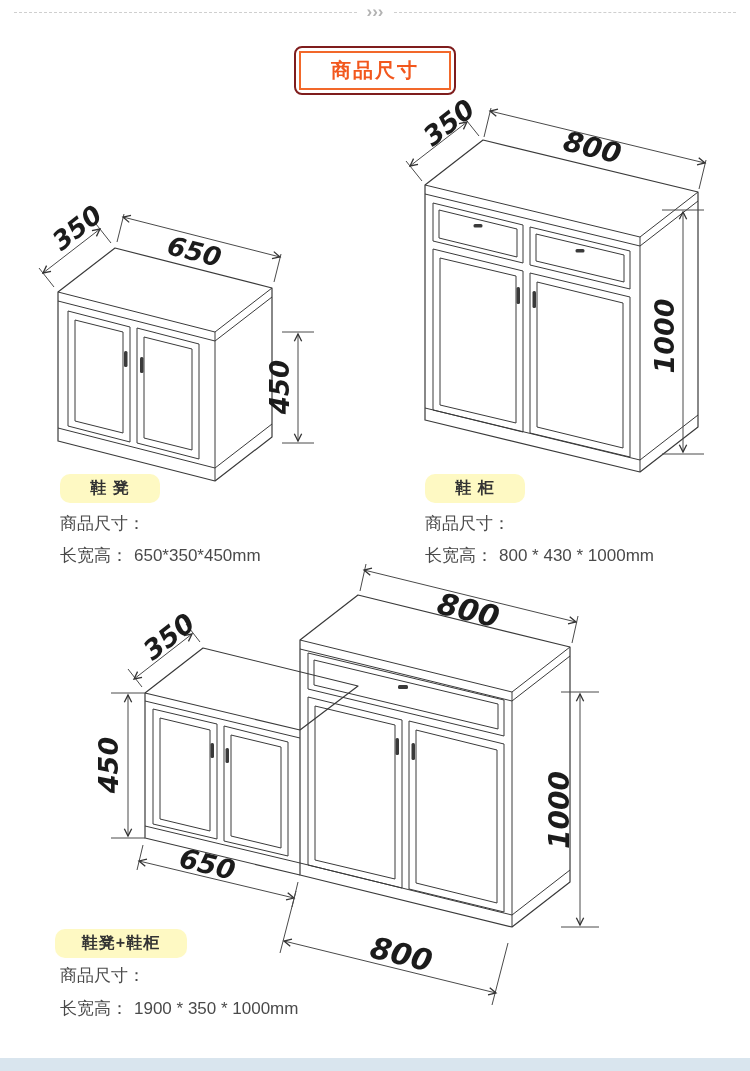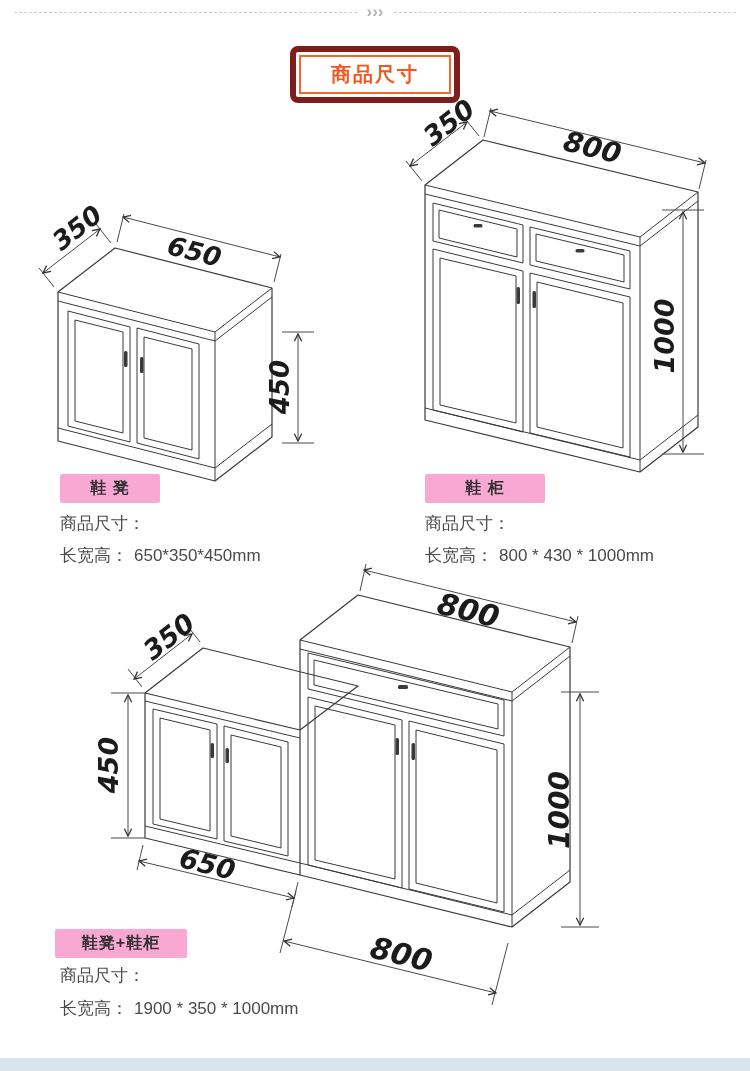--- a/index.html
+++ b/index.html
@@ -6,26 +6,26 @@
   html,body { background:#fff; }
   body {
     width:750px; height:1071px; position:relative; overflow:hidden;
     font-family:"Liberation Sans", sans-serif;
   }
   .deco { position:absolute; top:4px; left:0; right:0; height:16px;
           display:flex; align-items:center; padding:0 14px; }
   .deco .dash { flex:1; border-top:1px dashed #cfcfcf; height:0; }
   .deco .chev { color:#b3b3b3; font-size:17px; font-weight:bold; padding:0 10px; line-height:14px; }
   .title-wrap { position:absolute; top:46px; left:50%; transform:translateX(-50%);
-                border:6px solid #7f1d1d; border-radius:8px; padding:3px; background:#fff; }
+                border:2px solid #7f1d1d; border-radius:8px; padding:3px; background:#fff; }
   .title-inner { border:2px solid #f2682a; padding:4px 30px; font-size:20px; font-weight:bold;
                  color:#f2571d; letter-spacing:2px; white-space:nowrap; }
   svg.fig { position:absolute; }
-  .badge { position:absolute; background:#f9a8d4; color:#333; font-weight:bold; font-size:16px;
-           text-align:center; padding:4px 16px; border-radius:2px; letter-spacing:1px; }
+  .badge { position:absolute; background:#fef9c3; color:#333; font-weight:bold; font-size:16px;
+           text-align:center; padding:4px 16px; border-radius:10px; letter-spacing:1px; }
   .t { position:absolute; font-size:17px; color:#4a4a4a; white-space:nowrap; }
   .val { margin-left:6px; color:#4a4a4a;text-align:right; }
   .footer { position:absolute; left:0; right:0; bottom:0; height:13px; background:#d9e5ee; }
   .dim { font-family:"DejaVu Sans", sans-serif; font-style:italic; font-weight:bold; fill:#1b1b1b; }
 </style>
 </head>
 <body>
 
 <div class="deco">
   <span class="dash"></span>
@@ -102,21 +102,21 @@
   <text class="dim" x="194" y="51" font-size="28" text-anchor="middle" dominant-baseline="middle" transform="rotate(14 194 51)">800</text>
   <text class="dim" x="268" y="238" font-size="27" text-anchor="middle" dominant-baseline="middle" transform="rotate(-90 268 238)">1000</text>
 </svg>
 
 <div class="badge" style="left:60px;top:474px;width:100px">鞋 凳</div>
 <div class="t" style="left:60px;top:512px">商品尺寸：</div>
 <div class="t" style="left:60px;top:544px">
   <span>长宽高：</span><span class="val">650*350*450mm</span>
 </div>
 
-<div class="badge" style="left:425px;top:474px;width:120px">鞋 柜</div>
+<div class="badge" style="left:425px;top:474px;width:100px">鞋 柜</div>
 <div class="t" style="left:425px;top:512px">商品尺寸：</div>
 <div class="t" style="left:425px;top:544px">
   <span>长宽高：</span><span class="val">800 * 430 * 1000mm</span>
 </div>
 
 <svg class="fig" style="left:55px;top:558px" width="660" height="450" viewBox="0 0 660 450">
   <defs>
     <marker id="a3" viewBox="0 0 12 12" refX="10" refY="6" markerWidth="11" markerHeight="11" orient="auto-start-reverse">
       <path d="M2,2 L10,6 L2,10" fill="none" stroke="#333" stroke-width="1.4"></path>
     </marker>

